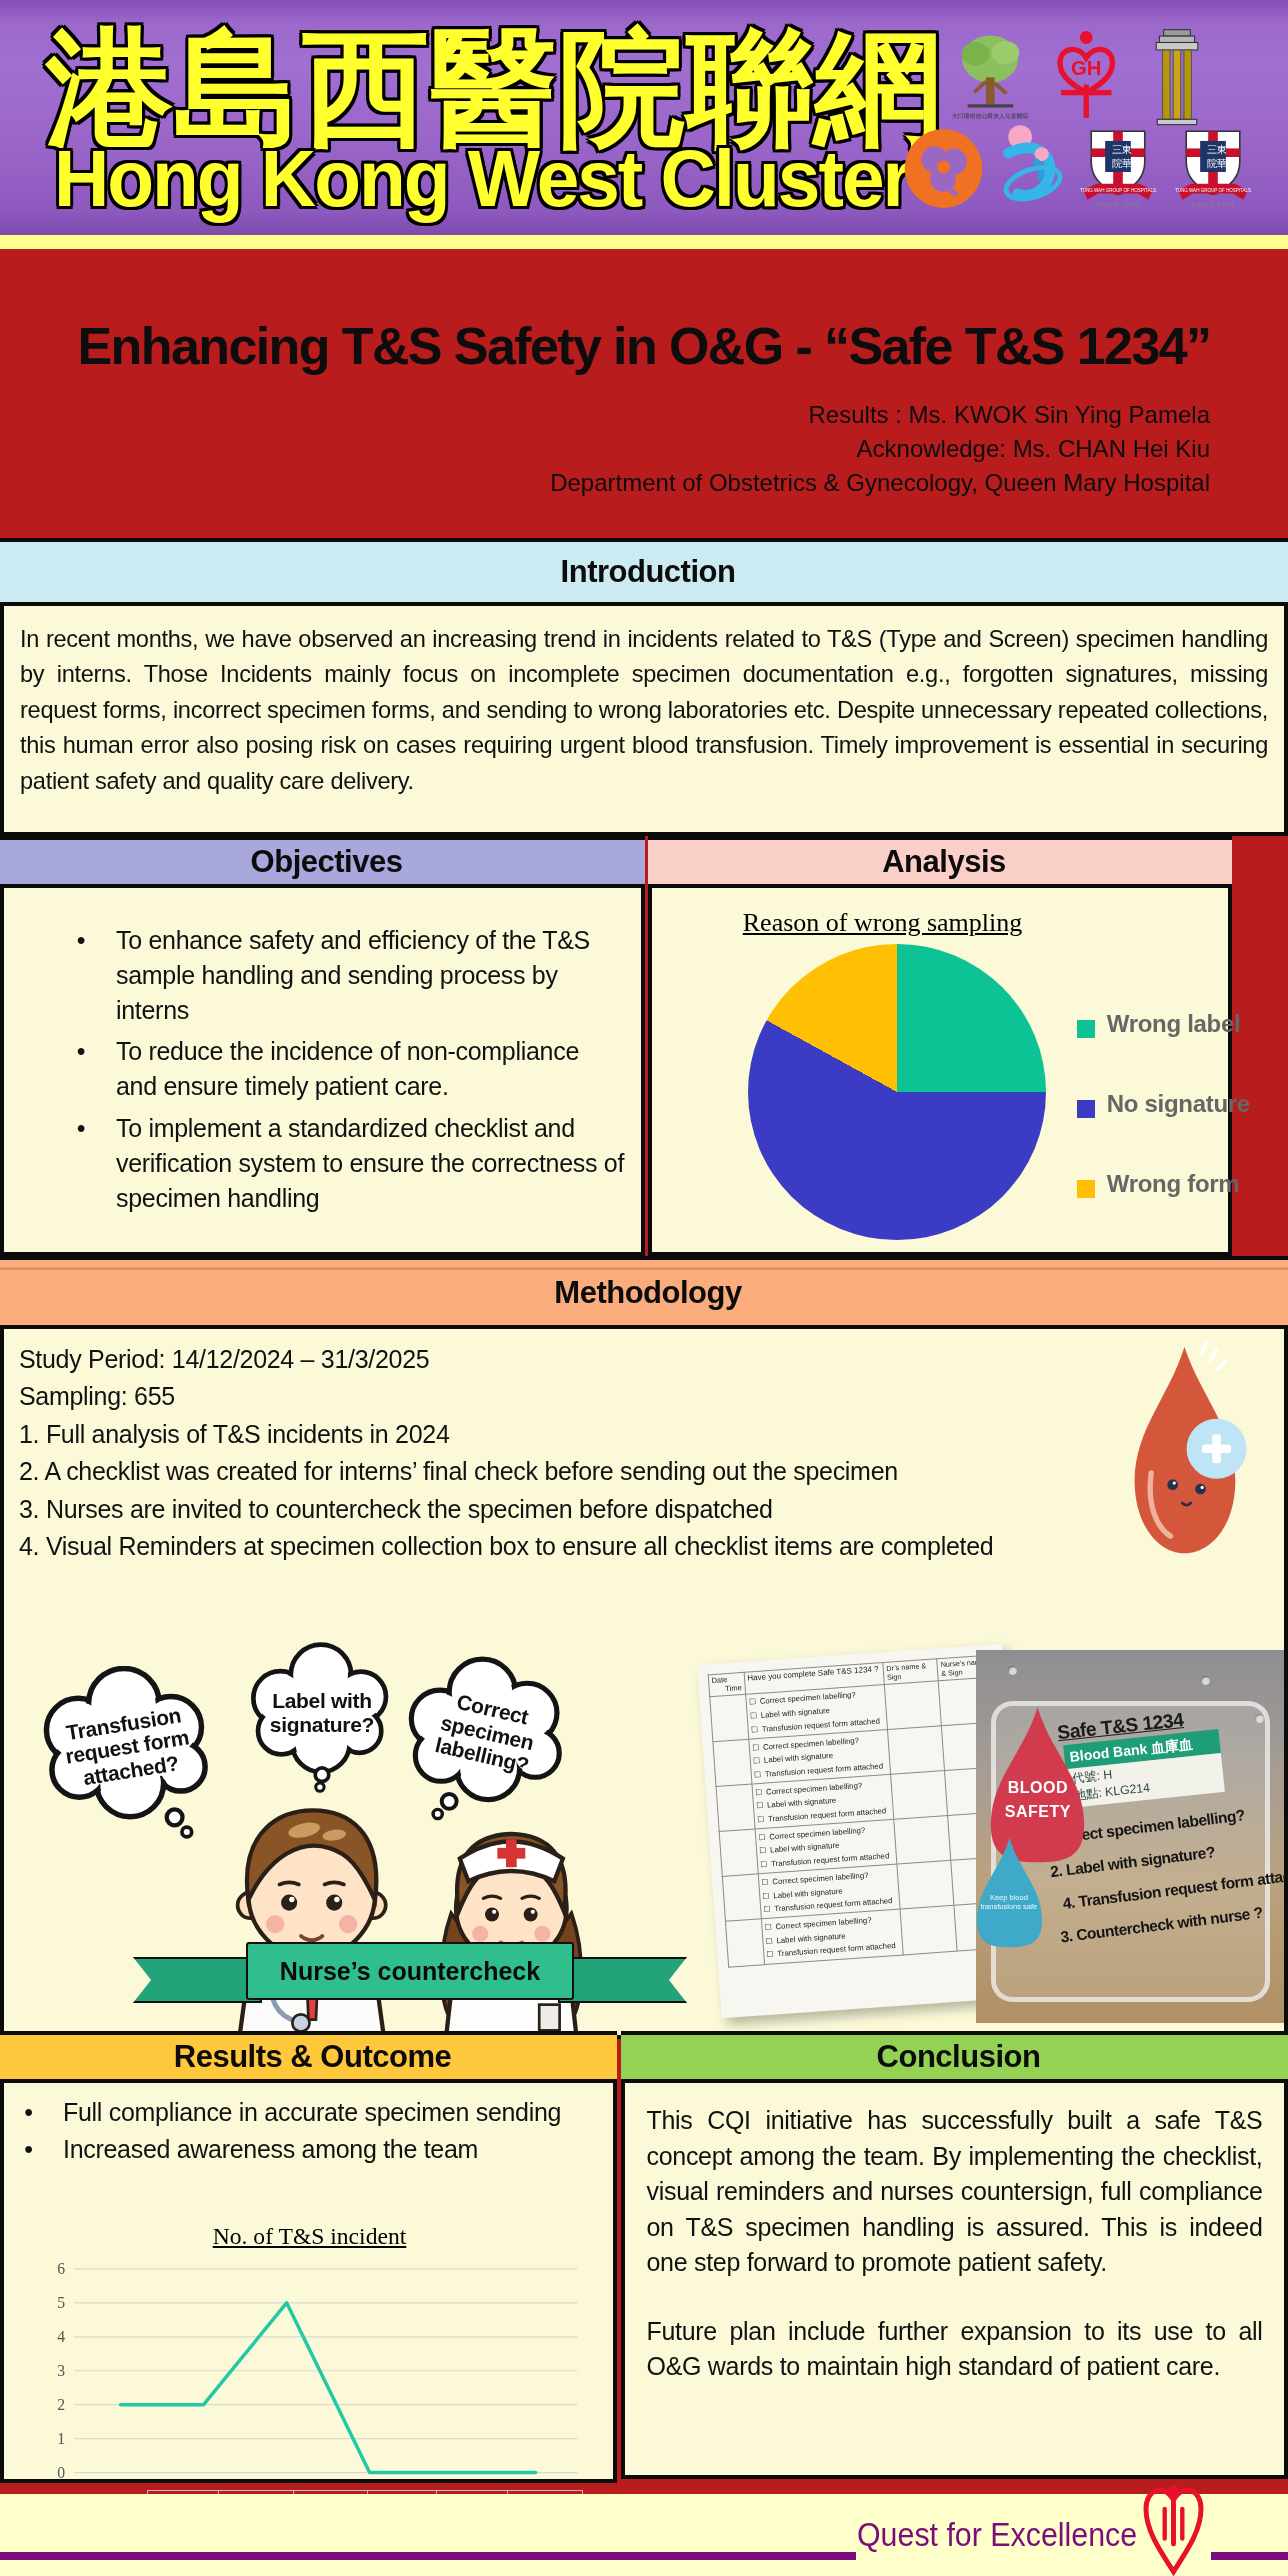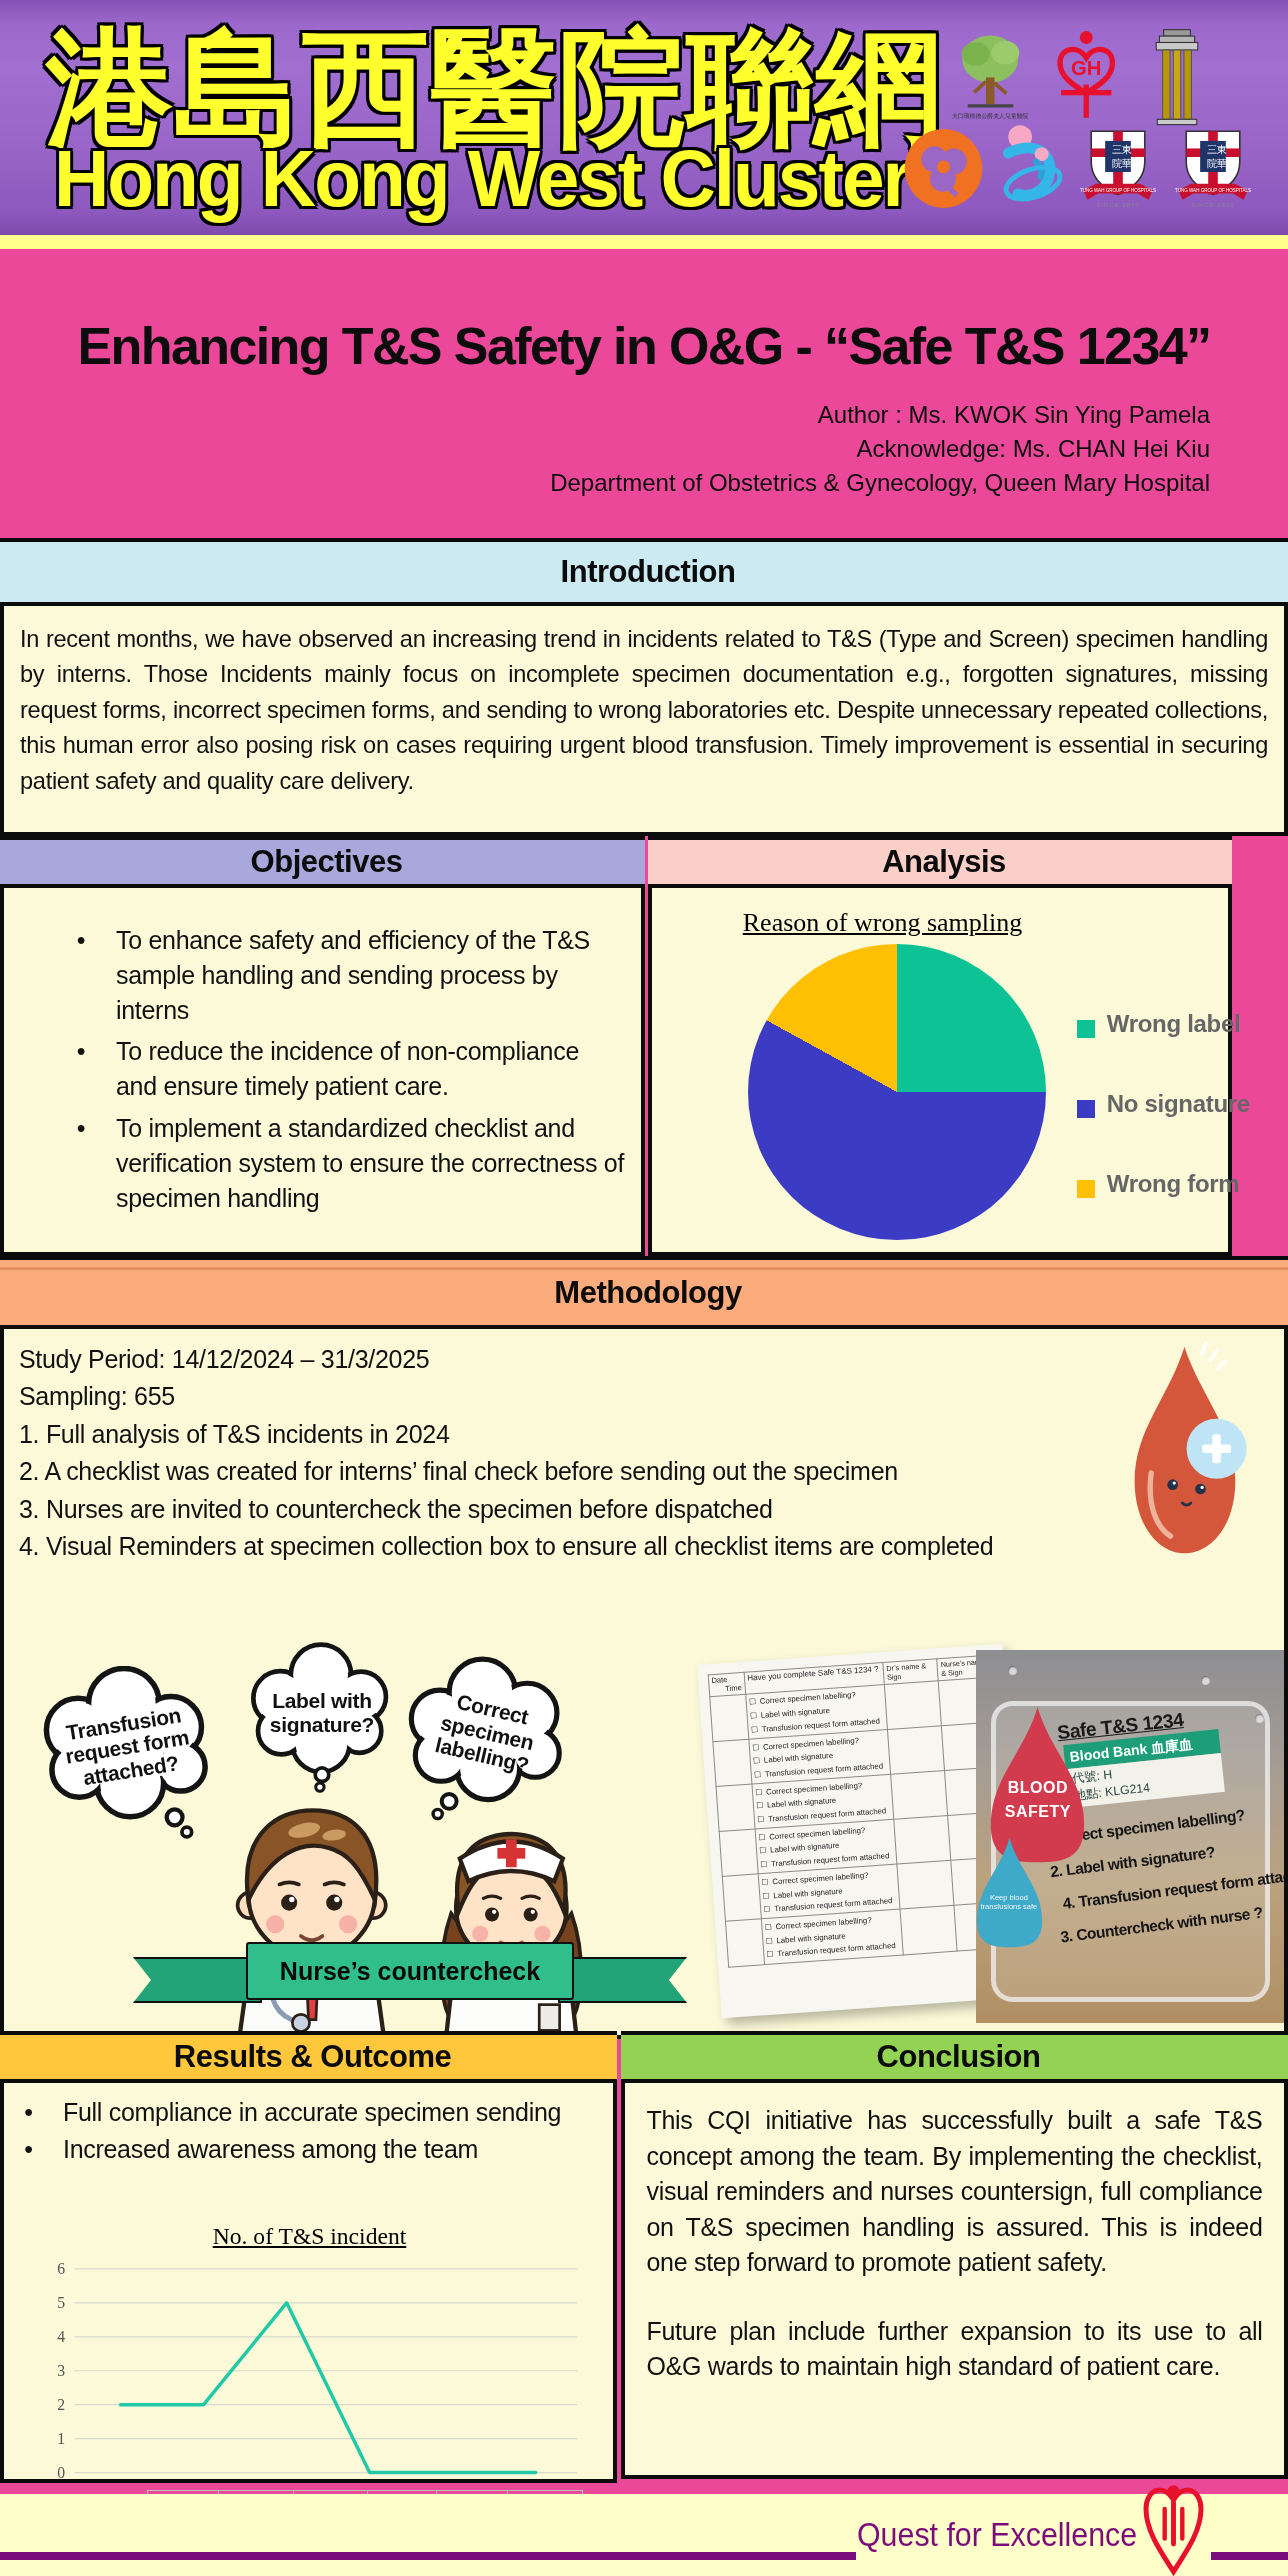--- a/index.html
+++ b/index.html
@@ -1,16 +1,16 @@
 <!DOCTYPE html>
 <html style="font-size:8.6px"><head>
 <meta charset="utf-8">
 <style>
   html,body{margin:0;padding:0;background:#777;}
-  .poster{position:relative;width:1288px;height:2576px;background:#ec4899;overflow:hidden;
+  .poster{position:relative;width:1288px;height:2576px;background:#b91c1c;overflow:hidden;
           font-family:"Liberation Sans",sans-serif;color:#111;}
   .abs{position:absolute;}
 
   
   .banner{position:absolute;left:0;top:0;width:1288px;height:235px;
     background:linear-gradient(180deg,#8550B5 0%,#9C68CC 10%,#A06FD0 28%,#9A65C9 62%,#8E59BE 90%,#7E4AAE 100%);}
   .banner-zh{position:absolute;left:46px;top:21.5px;font-size:127px;line-height:1.05;font-weight:bold;
     color:#FFFF2E;letter-spacing:1.1px;white-space:nowrap;
     text-shadow:3.2px 0 #000,-3.2px 0 #000,0 3.2px #000,0 -3.2px #000,2.7px 2.7px #000,-2.7px 2.7px #000,2.7px -2.7px #000,-2.7px -2.7px #000;}
   .banner-en{position:absolute;left:54px;top:133px;font-size:79px;font-weight:bold;color:#FFFF2E;
@@ -228,21 +228,21 @@
         <path d="M6 118 L30 106 L112 106 L136 118 L128 136 L108 124 L34 124 L14 136 Z" fill="#C8102E"></path>
         <text x="71" y="121" text-anchor="middle" font-size="8.5" fill="#FFF">TUNG WAH GROUP OF HOSPITALS</text>
         <text x="71" y="150" text-anchor="middle" font-size="11" fill="#888" letter-spacing="2">SINCE 1870</text>
       </svg>
     </div>
   </div>
   <div class="yellow-strip"></div>
 
   <div class="main-title">Enhancing T&amp;S Safety in O&amp;G - “Safe T&amp;S 1234”</div>
   <div class="authors">
-    <div>Author : Ms. KWOK Sin Ying Pamela</div>
+    <div>Results : Ms. KWOK Sin Ying Pamela</div>
     <div>Acknowledge: Ms. CHAN Hei Kiu</div>
     <div>Department of Obstetrics &amp; Gynecology, Queen Mary Hospital</div>
   </div>
 
   <div class="intro-box">
     <div class="sec-head intro-head">
       <span>Introduction</span>
     </div>
     <div class="box-body intro-body">In recent months, we have observed an increasing trend in incidents related to T&amp;S (Type and Screen) specimen handling by interns. Those Incidents mainly focus on incomplete specimen documentation e.g., forgotten signatures, missing request forms, incorrect specimen forms, and sending to wrong laboratories etc.  Despite unnecessary repeated collections, this human error also posing risk on cases requiring urgent blood transfusion. Timely improvement is essential in securing patient safety and quality care delivery.</div>
   </div>

